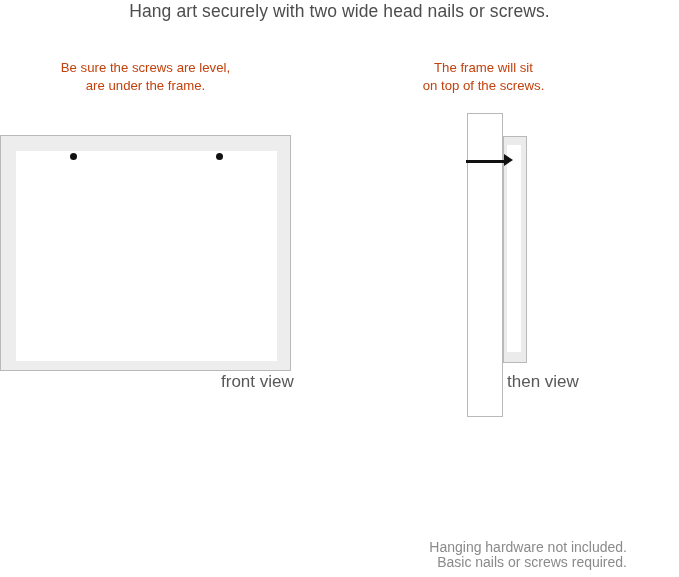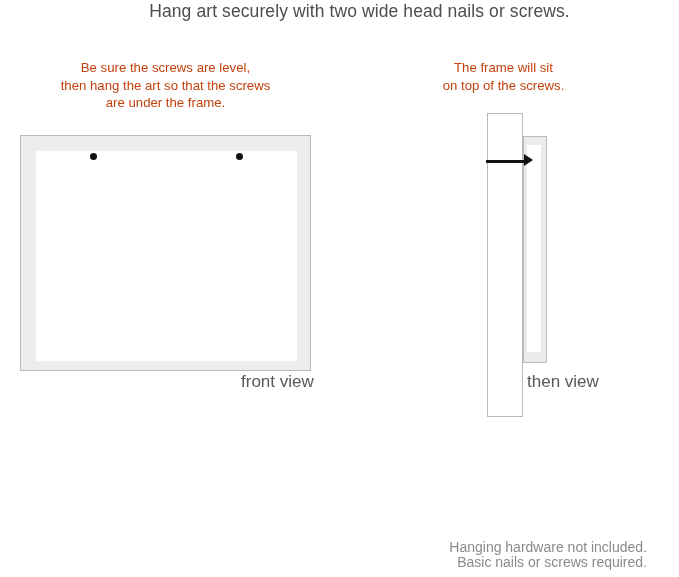--- a/index.html
+++ b/index.html
@@ -11,21 +11,20 @@
   body {
     font-family: "Liberation Sans", "DejaVu Sans", sans-serif;
     -webkit-font-smoothing: antialiased;
   }
   #stage {
     position: relative;
     width: 629px;
     height: 577px;
     overflow: hidden;
     background: #ffffff;
-    margin-left: 20px;
   }
 
   
   .headline {
     position: absolute;
     left: 0;
     top: 0px;
     width: 679px;
     text-align: center;
     font-size: 17.5px;
@@ -181,21 +180,20 @@
 </style>
 </head>
 <body>
 
 <div id="stage">
 
   <div class="headline">Hang art securely with two wide head nails or screws.</div>
 
   <div class="caption-block caption-left">
     <span class="line">Be sure the screws are level,</span>
-    <span class="line">then hang the art so that the screws</span>
     <span class="line">are under the frame.</span>
   </div>
 
   <div class="caption-block caption-right">
     <span class="line">The frame will sit</span>
     <span class="line">on top of the screws.</span>
   </div>
 
   <div class="front-view">
     <div class="front-frame-outer">

